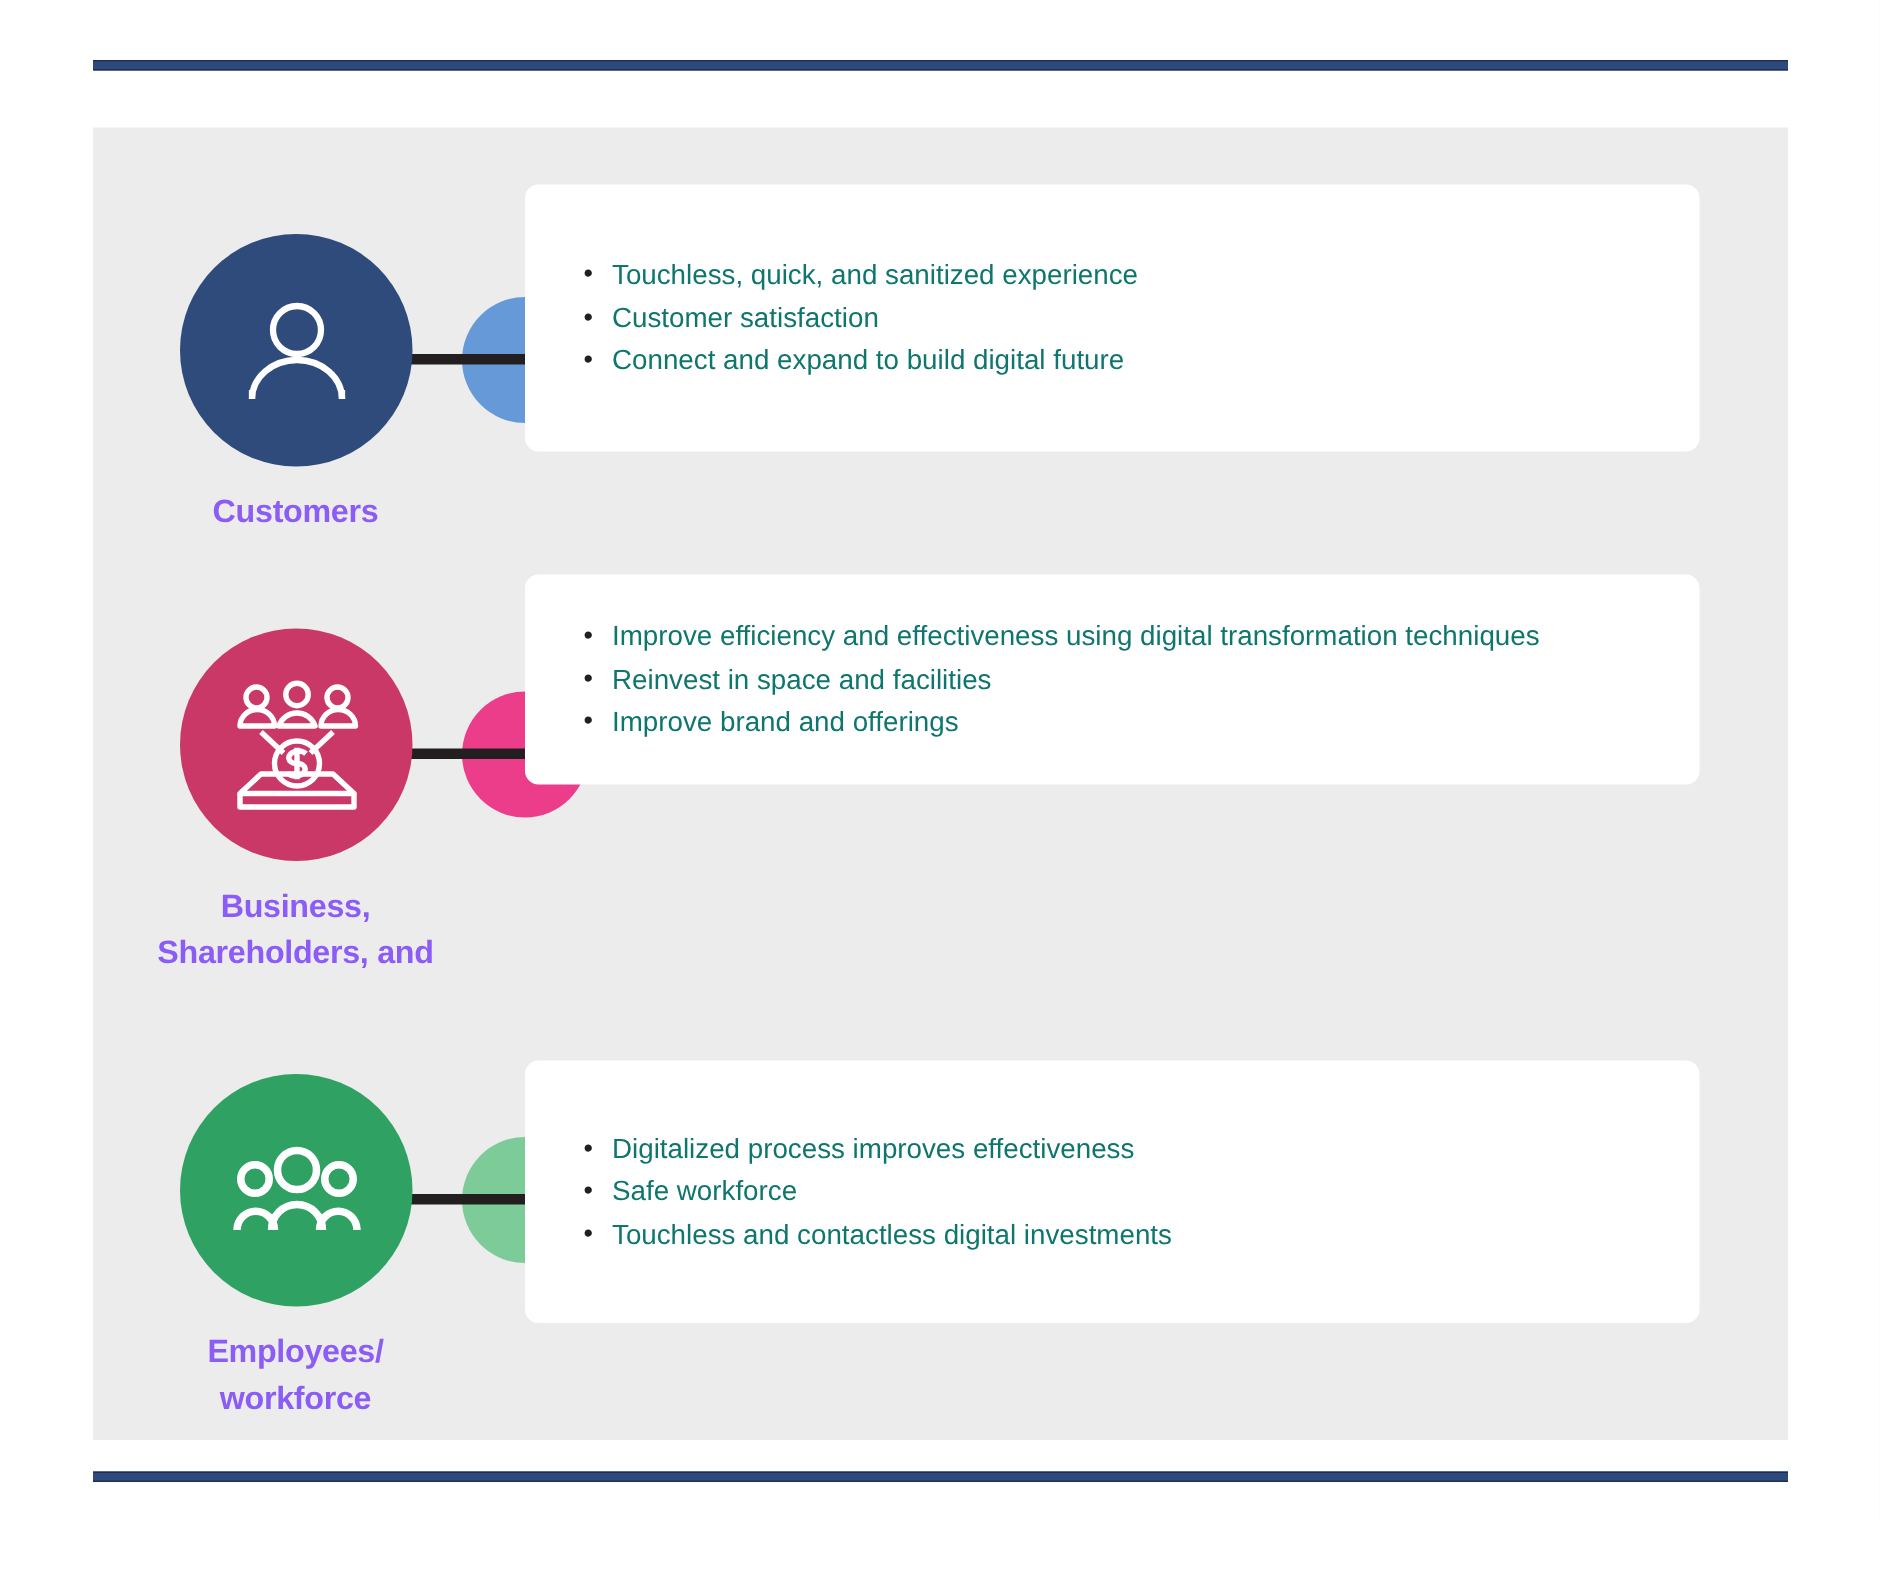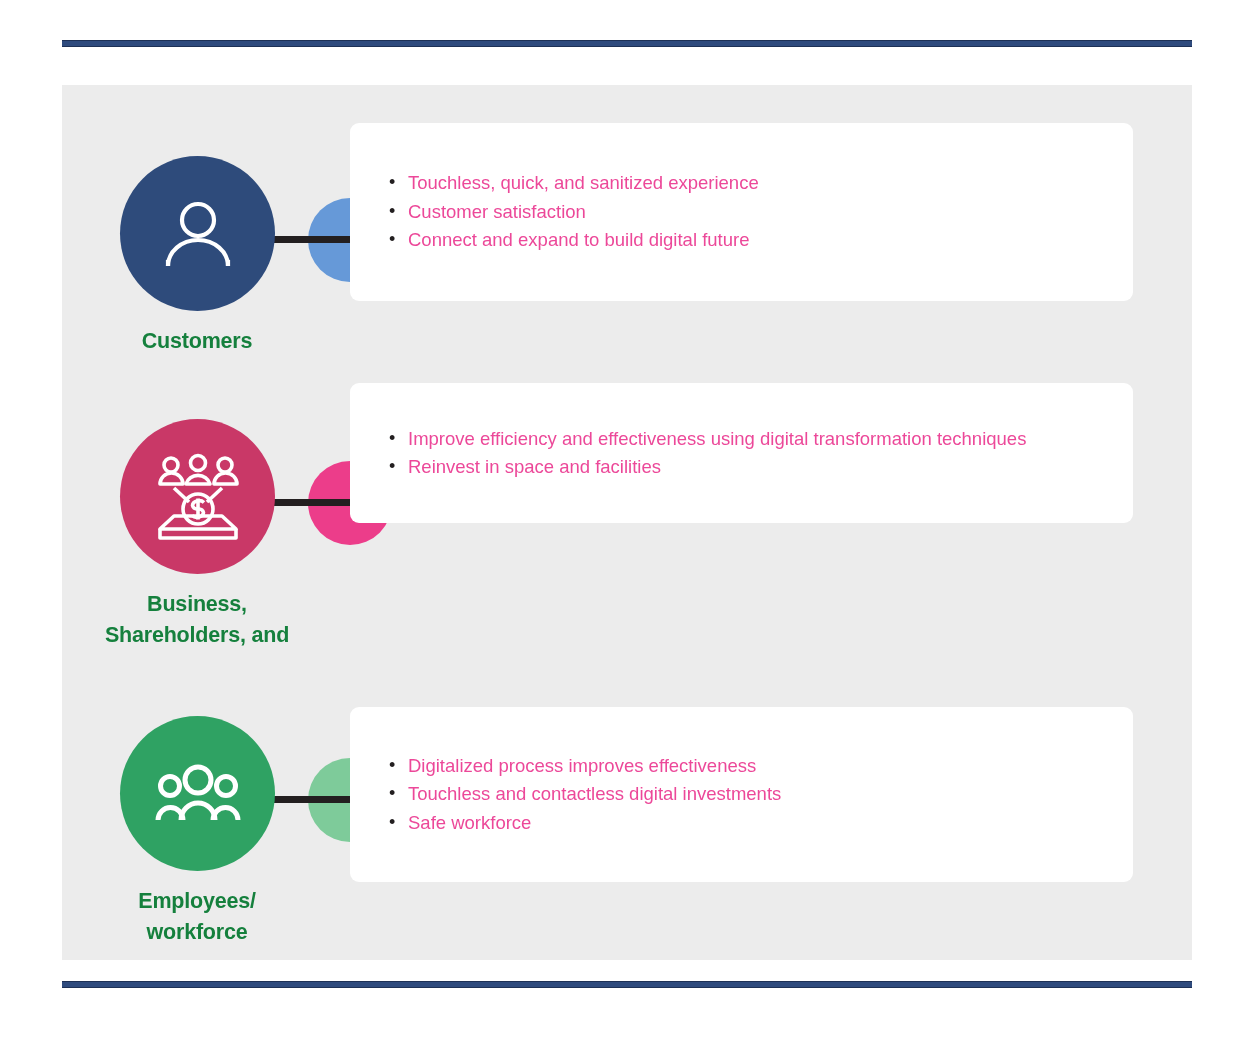--- a/index.html
+++ b/index.html
@@ -92,21 +92,21 @@
 
   
   .caption {
     position: absolute;
     left: 0px;
     top: 206px;
     width: 270px;
     text-align: center;
     font-size: 21.5px;
     font-weight: bold;
-    color: #15803d;
+    color: #8b5cf6;
     line-height: 1.42;
     letter-spacing: -0.2px;
   }
 
   
   .card {
     position: absolute;
     left: 288px;
     background: #ffffff;
     border-radius: 9px;
@@ -116,21 +116,21 @@
   }
   .card ul {
     margin: 0;
     padding: 0 24px 0 58px;
     list-style: none;
     width: 100%;
   }
   .card li {
     position: relative;
     font-size: 18.5px;
-    color: #ec4899;
+    color: #0f766e;
     line-height: 1.54;
     padding-left: 0;
   }
   .card li::before {
     content: "•";
     position: absolute;
     left: -19px;
     top: 0;
     font-size: 18px;
     color: #231f20;
@@ -209,20 +209,21 @@
 
       <div class="caption">
         <div>Business,</div>
         <div>Shareholders, and</div>
       </div>
 
       <div class="card card-business">
         <ul>
           <li>Improve efficiency and effectiveness using digital transformation techniques</li>
           <li>Reinvest in space and facilities</li>
+          <li>Improve brand and offerings</li>
         </ul>
       </div>
     </div>
 
     <div class="row row-employees">
 
       <div class="mini-circle" style="background:#7ecb9a"></div>
 
       <div class="connector"></div>
 
@@ -240,22 +241,22 @@
       </div>
 
       <div class="caption">
         <div>Employees/</div>
         <div>workforce</div>
       </div>
 
       <div class="card card-employees">
         <ul>
           <li>Digitalized process improves effectiveness</li>
+          <li>Safe workforce</li>
           <li>Touchless and contactless digital investments</li>
-          <li>Safe workforce</li>
         </ul>
       </div>
     </div>
 
   </div>
 
   <div class="rule rule-bottom"></div>
 </div>
 
 </body></html>

